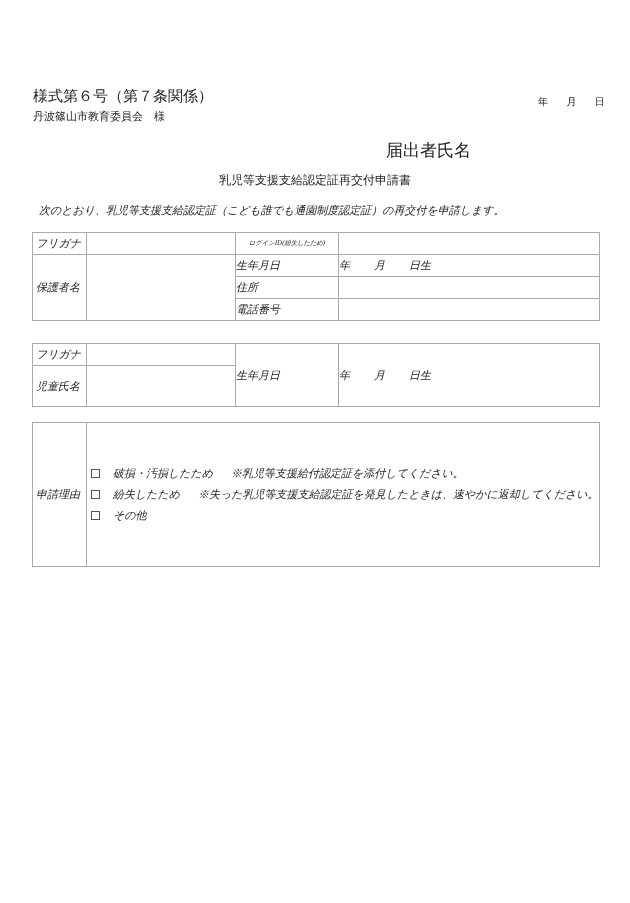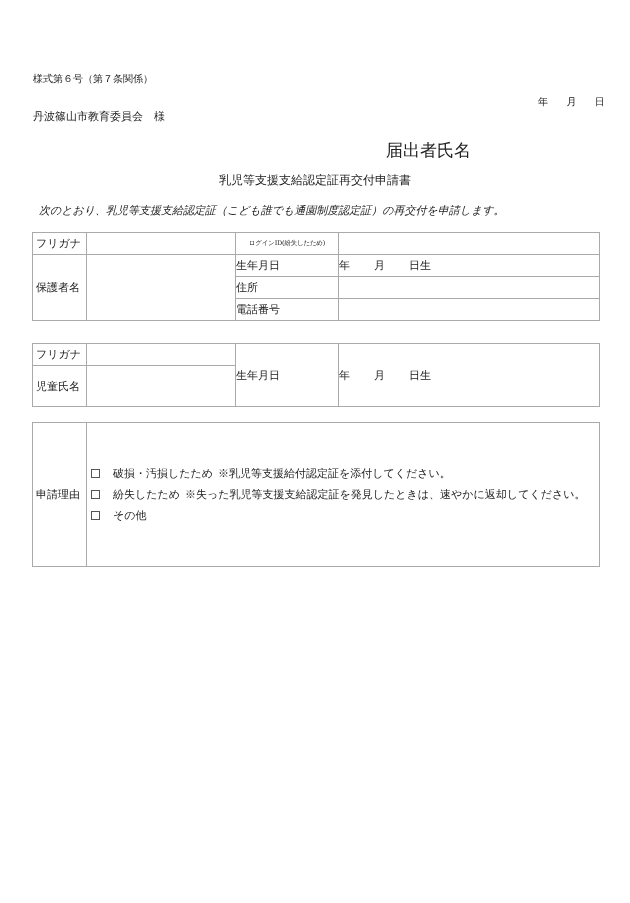--- a/index.html
+++ b/index.html
@@ -8,38 +8,38 @@
     font-family: "DejaVu Serif", "Liberation Serif", serif;
     color: #222; font-size: 11px;
   }
   .abs { position: absolute; white-space: nowrap; line-height: 1; }
   table.form {
     position: absolute; border-collapse: collapse; table-layout: fixed;
     border: 1.5px solid #777;
   }
   table.form td {
     border: 1px solid #aaa; padding: 0; font-size: 11px;
-    vertical-align: middle; overflow: hidden; white-space: nowrap;
+    vertical-align: middle; overflow: hidden; white-space: nowrap; font-style: italic;
   }
   td.lbl { text-align: left; padding-left: 3px !important; }
   td.ctr { text-align: left; }
   td.tiny { font-size: 6.5px !important; text-align: center; letter-spacing: -0.2px; }
   .ymd span { display: inline-block; }
   .reason-list { padding-left: 4px; }
   .reason-line { height: 21px; line-height: 21px; display: flex; align-items: center; }
   .cb {
     display: inline-block; width: 9px; height: 9px; border: 1px solid #555;
     margin-right: 13px; box-sizing: border-box; background: #fff;
   }
-  .reason-text { margin-right: 5px; }
+  .reason-text { margin-right: 18px; }
 </style>
 </head>
 <body>
 
-<div class="abs" style="left:33px; top:74px; font-size:10px;">様式第６号（第７条関係）</div>
+<div class="abs" style="left:33px; top:89px; font-size:15px;">様式第６号（第７条関係）</div>
 <div class="abs" style="left:538px; top:97px; font-size:10px;">
   <span>年</span>
   <span style="display:inline-block;width:12px"></span>
   <span>月</span>
   <span style="display:inline-block;width:12px"></span>
   <span>日</span>
 </div>
 <div class="abs" style="left:33px; top:111px; font-size:11px;">丹波篠山市教育委員会　様</div>
 <div class="abs" style="left:386px; top:142px; font-size:17px;">届出者氏名</div>
 

